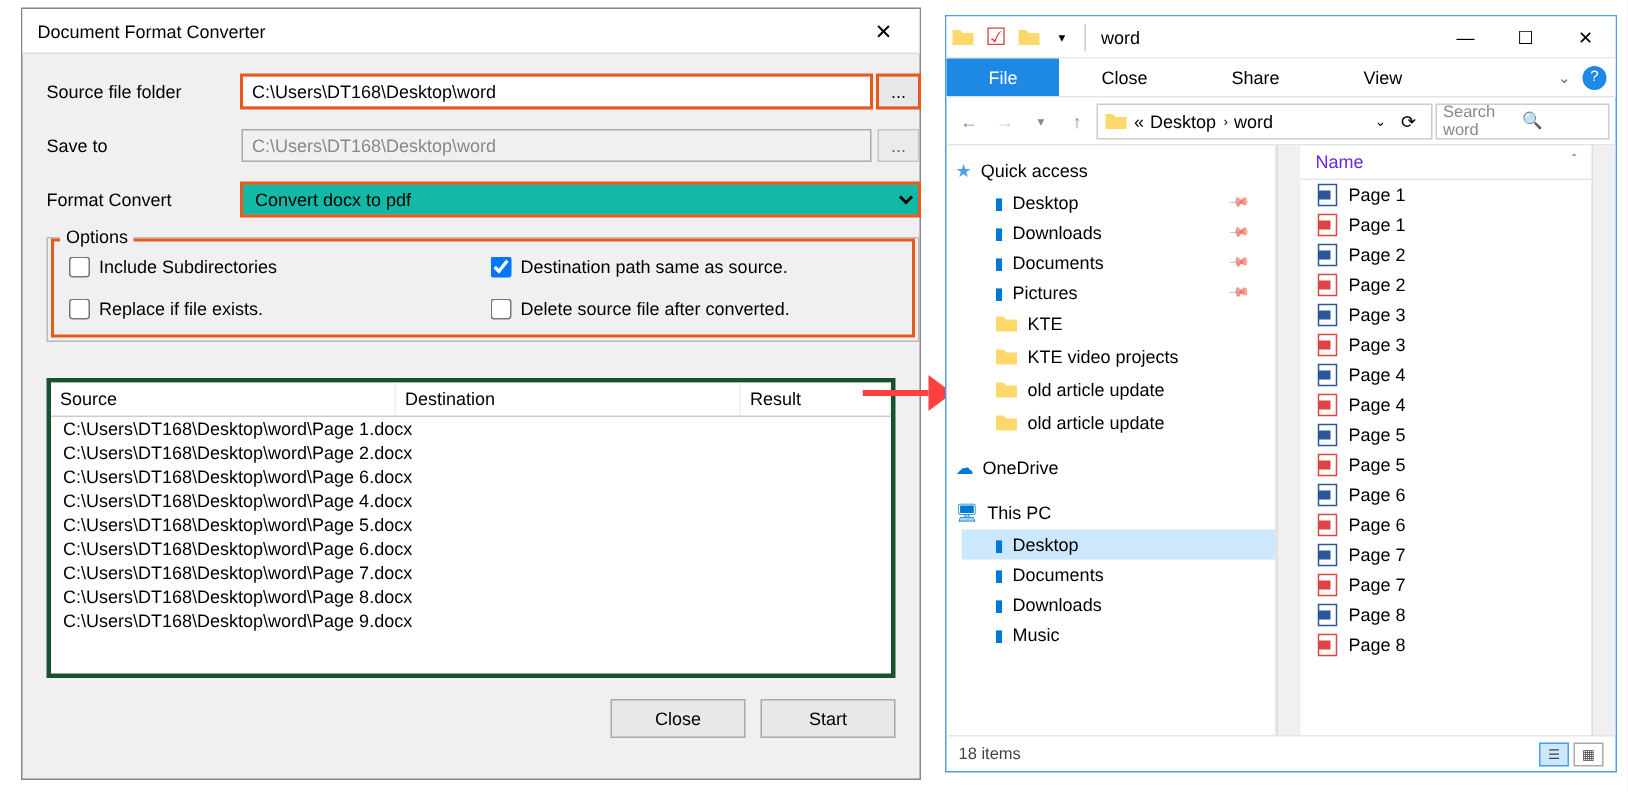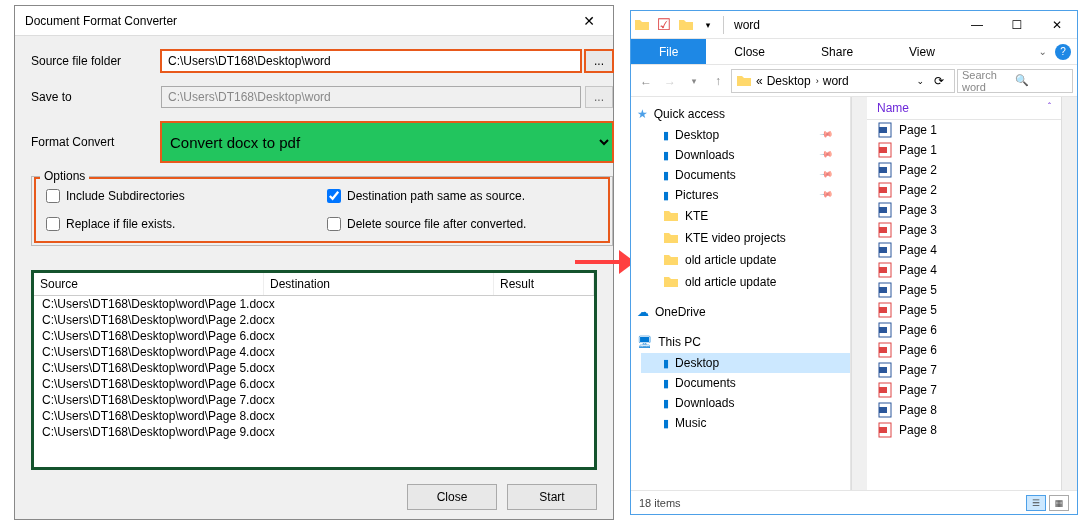--- a/index.html
+++ b/index.html
@@ -7,21 +7,21 @@
 
 .dialog { position: absolute; left: 14px; top: 5px; width: 600px; height: 515px; border: 1px solid #888; background: #f0f0f0; }
 .titlebar { display: flex; align-items: center; justify-content: space-between; height: 30px; background: #fff; border-bottom: 1px solid #ddd; padding: 0 4px 0 10px; }
 .titlebar span { font-size: 12px; }
 .closex { width: 40px; height: 28px; display: flex; align-items: center; justify-content: center; font-size: 14px; cursor: pointer; }
 
 .form { padding: 14px 0 10px 16px; }
 .row { display: flex; align-items: center; margin-bottom: 14px; font-size: 12px; }
 .row .lbl { width: 130px; }
 .row input[type=text] { flex: 1; height: 22px; border: 1px solid #aaa; padding: 0 6px; font-size: 12px; background: #fff; }
-.row select { flex: 1; height: 40px; border: 1px solid #aaa; padding: 0 4px; font-size: 15px; background: #22c55e; }
+.row select { flex: 1; height: 22px; border: 1px solid #aaa; padding: 0 4px; font-size: 12px; background: #14b8a6; }
 .row input[disabled] { color: #888; background: #f0f0f0; }
 .browse { width: 28px; height: 22px; margin-left: 4px; border: 1px solid #aaa; background: #e8e8e8; font-size: 12px; display: flex; align-items: center; justify-content: center; cursor: pointer; }
 .hl { outline: 2px solid #e8591b; outline-offset: -1px; }
 
 .options { border: 1px solid #bbb; padding: 12px 14px 14px 14px; position: relative; margin-top: 6px; }
 .options .legend { position: absolute; top: -8px; left: 8px; background: #f0f0f0; padding: 0 4px; font-size: 12px; }
 .optgrid { display: grid; grid-template-columns: 1fr 1fr; row-gap: 14px; column-gap: 10px; outline: 2px solid #e8591b; padding: 10px; margin: -10px; }
 .opt { display: flex; align-items: center; font-size: 12px; gap: 6px; }
 .opt input { width: 14px; height: 14px; }
 

